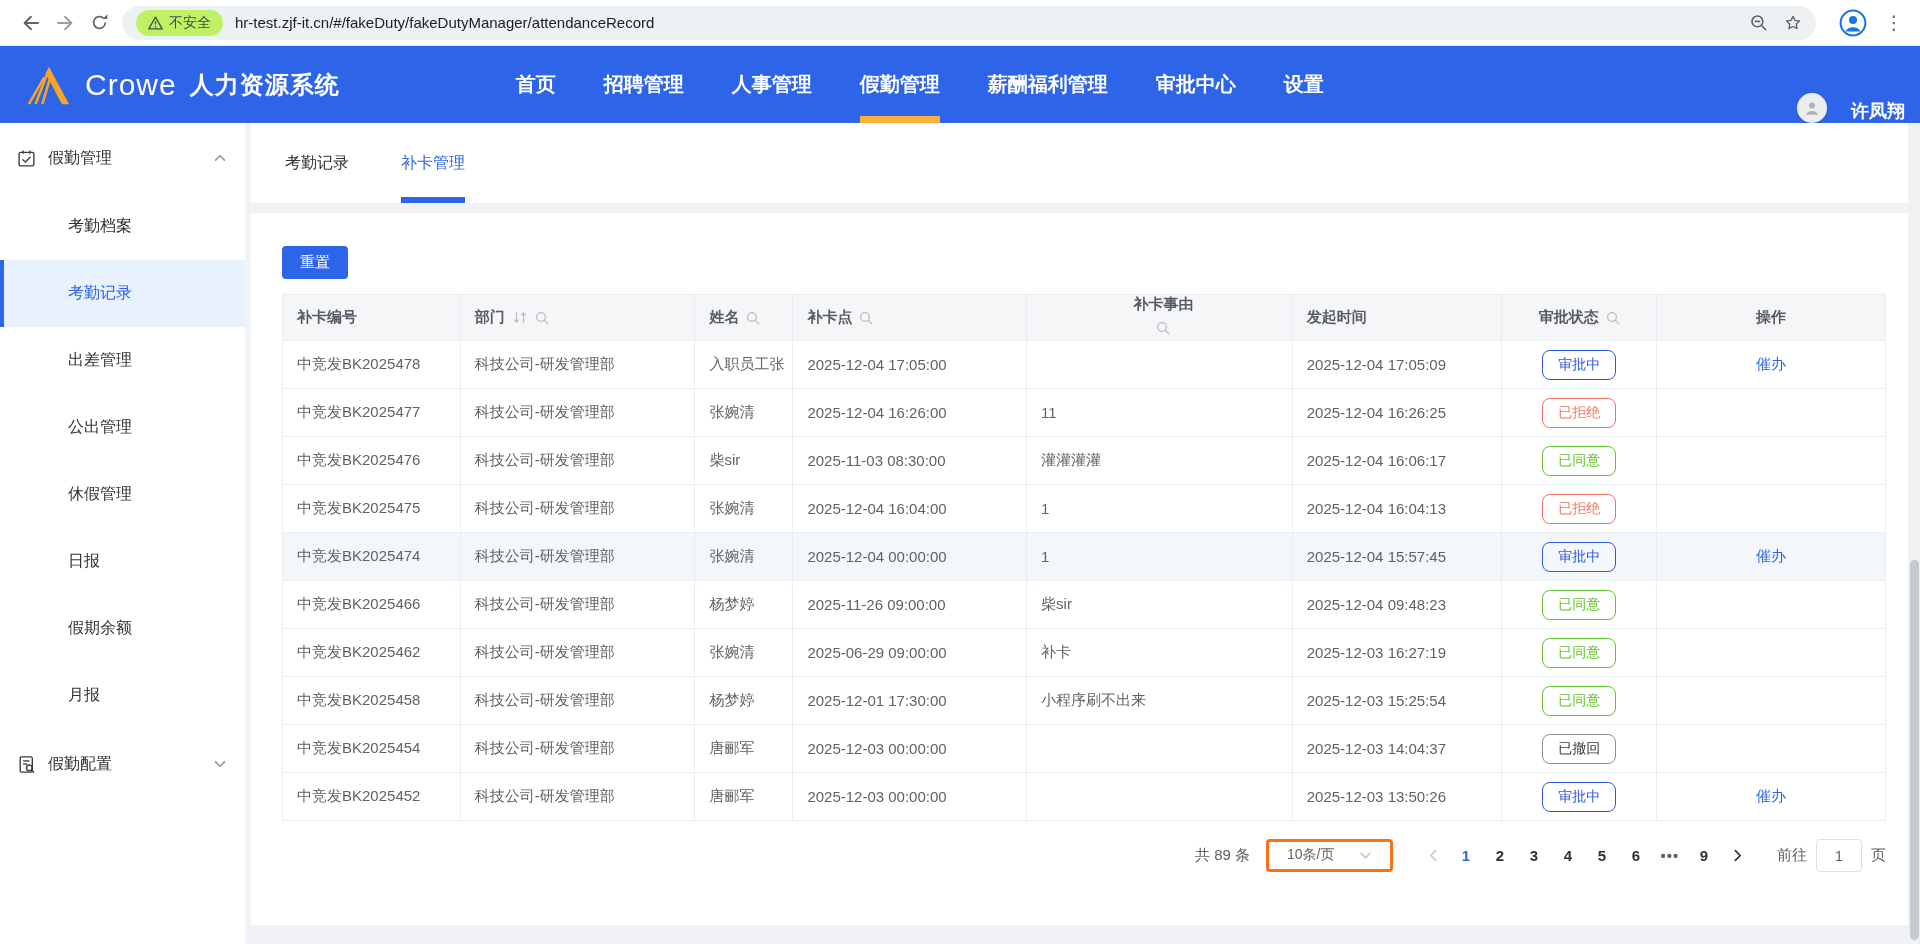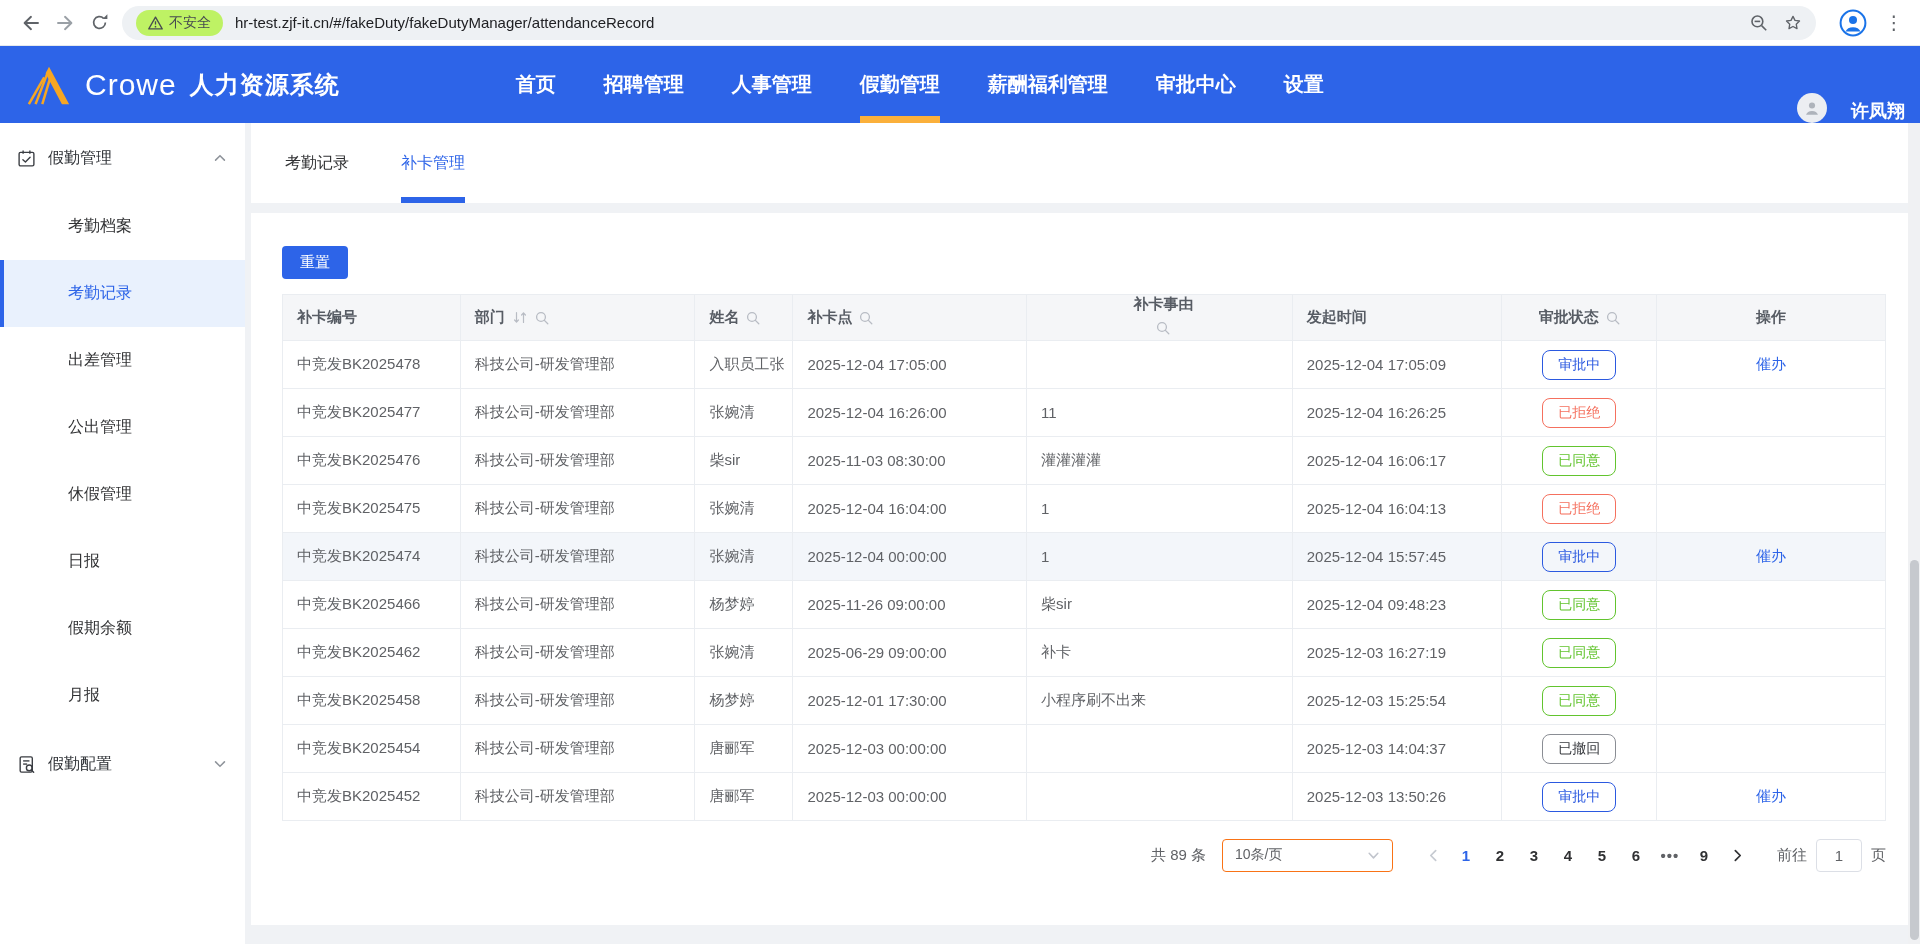--- a/index.html
+++ b/index.html
@@ -79,22 +79,22 @@
   .badge.approving{color:var(--badge-blue);border-color:var(--badge-blue);}
   .badge.rejected{color:var(--badge-red);border-color:var(--badge-red);}
   .badge.approved{color:var(--badge-green);border-color:var(--badge-green);}
   .badge.withdrawn{color:#36383d;border-color:var(--badge-gray);}
   .action-link{color:var(--primary);cursor:pointer;font-size:15px;}
 
   
   .pagination{width:1604px;margin-top:14px;height:40px;display:flex;align-items:center;justify-content:flex-end;
     font-size:15px;color:#606266;}
   .total-text{margin-right:16px;}
-  .size-select{width:171px;height:33px;border:1px solid #f97316;border-radius:4px;background:#fff;
-    display:flex;align-items:center;padding:0 12px;cursor:pointer;color:#606266;font-size:14px;}
+  .size-select{width:127px;height:33px;border:3px solid #f97316;border-radius:4px;background:#fff;
+    display:flex;align-items:center;padding:0 18px;cursor:pointer;color:#606266;font-size:14px;}
   .size-select .sel-chev{margin-left:auto;color:#c0c4cc;display:flex;}
   .pager{display:flex;align-items:center;margin:0 24px;}
   .page-arrow{width:32px;height:34px;display:flex;align-items:center;justify-content:center;color:#303133;cursor:pointer;}
   .page-arrow.disabled{color:#c6cad1;cursor:default;}
   .page-num{min-width:34px;height:34px;display:flex;align-items:center;justify-content:center;
     color:#303133;font-weight:600;cursor:pointer;}
   .page-num.active{color:var(--primary);}
   .page-num.more{letter-spacing:1px;color:#606266;}
   .goto{display:flex;align-items:center;gap:9px;}
   .goto-input{width:46px;height:33px;border:1px solid #dcdfe6;border-radius:4px;text-align:center;

